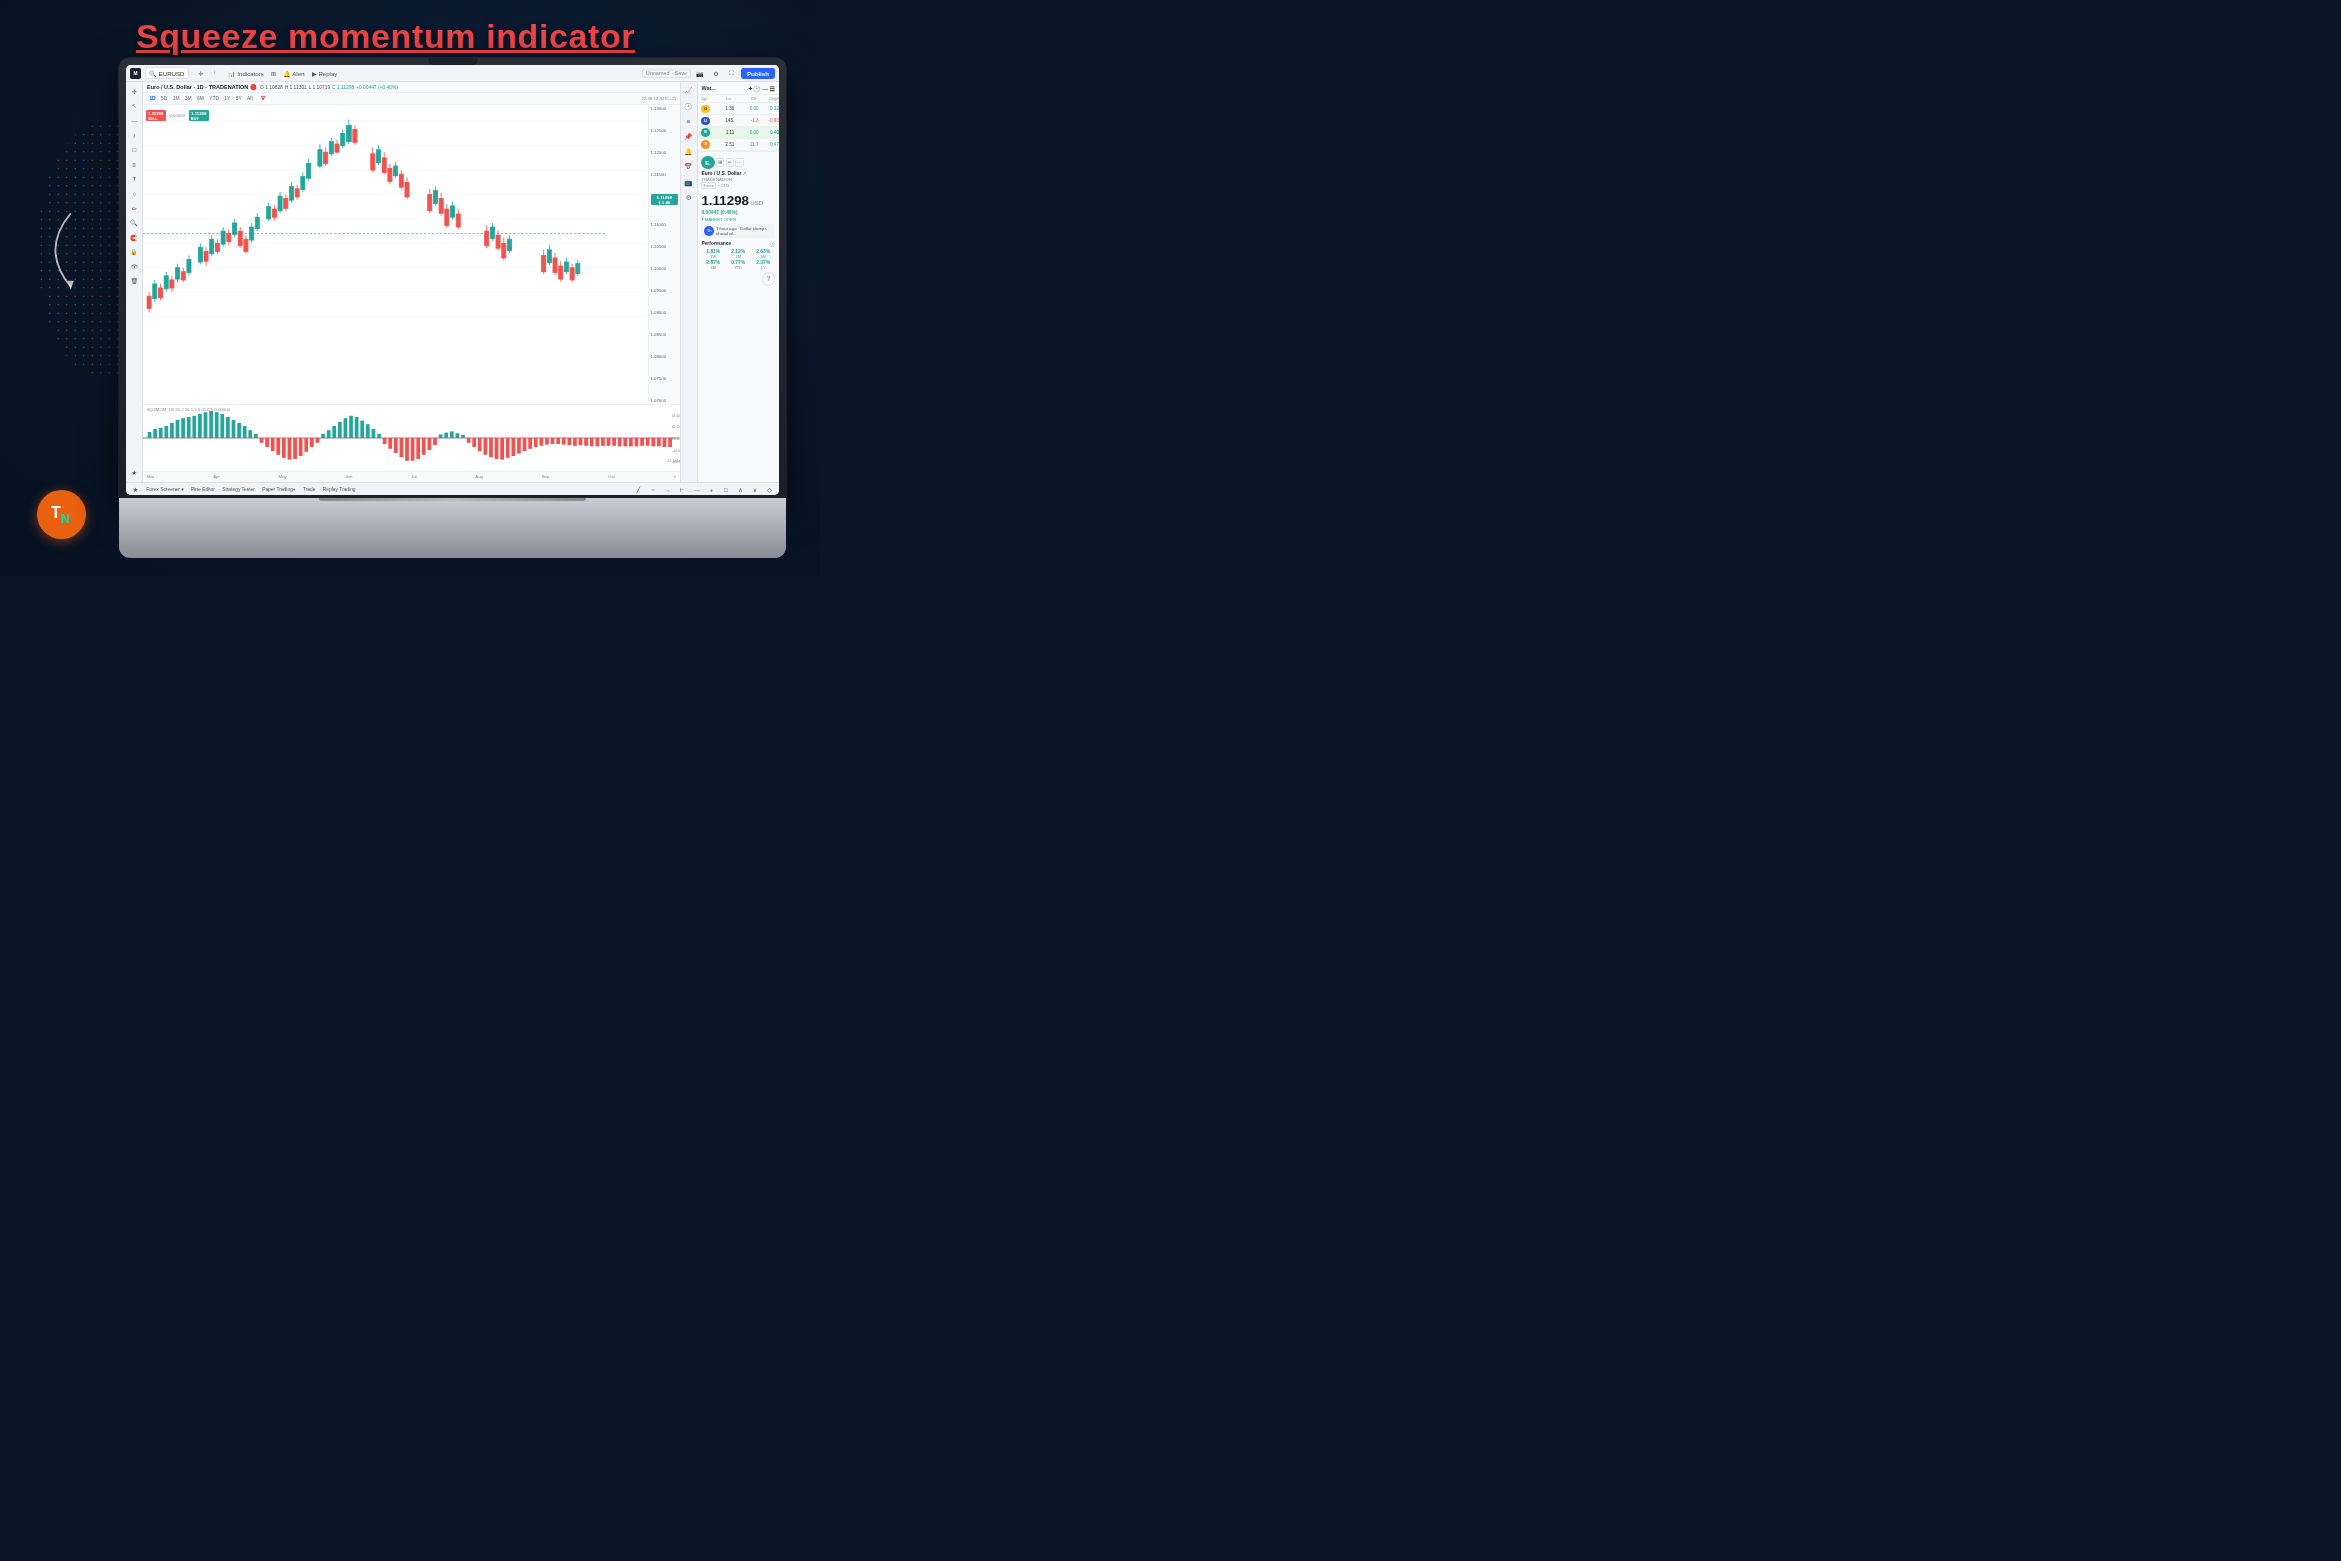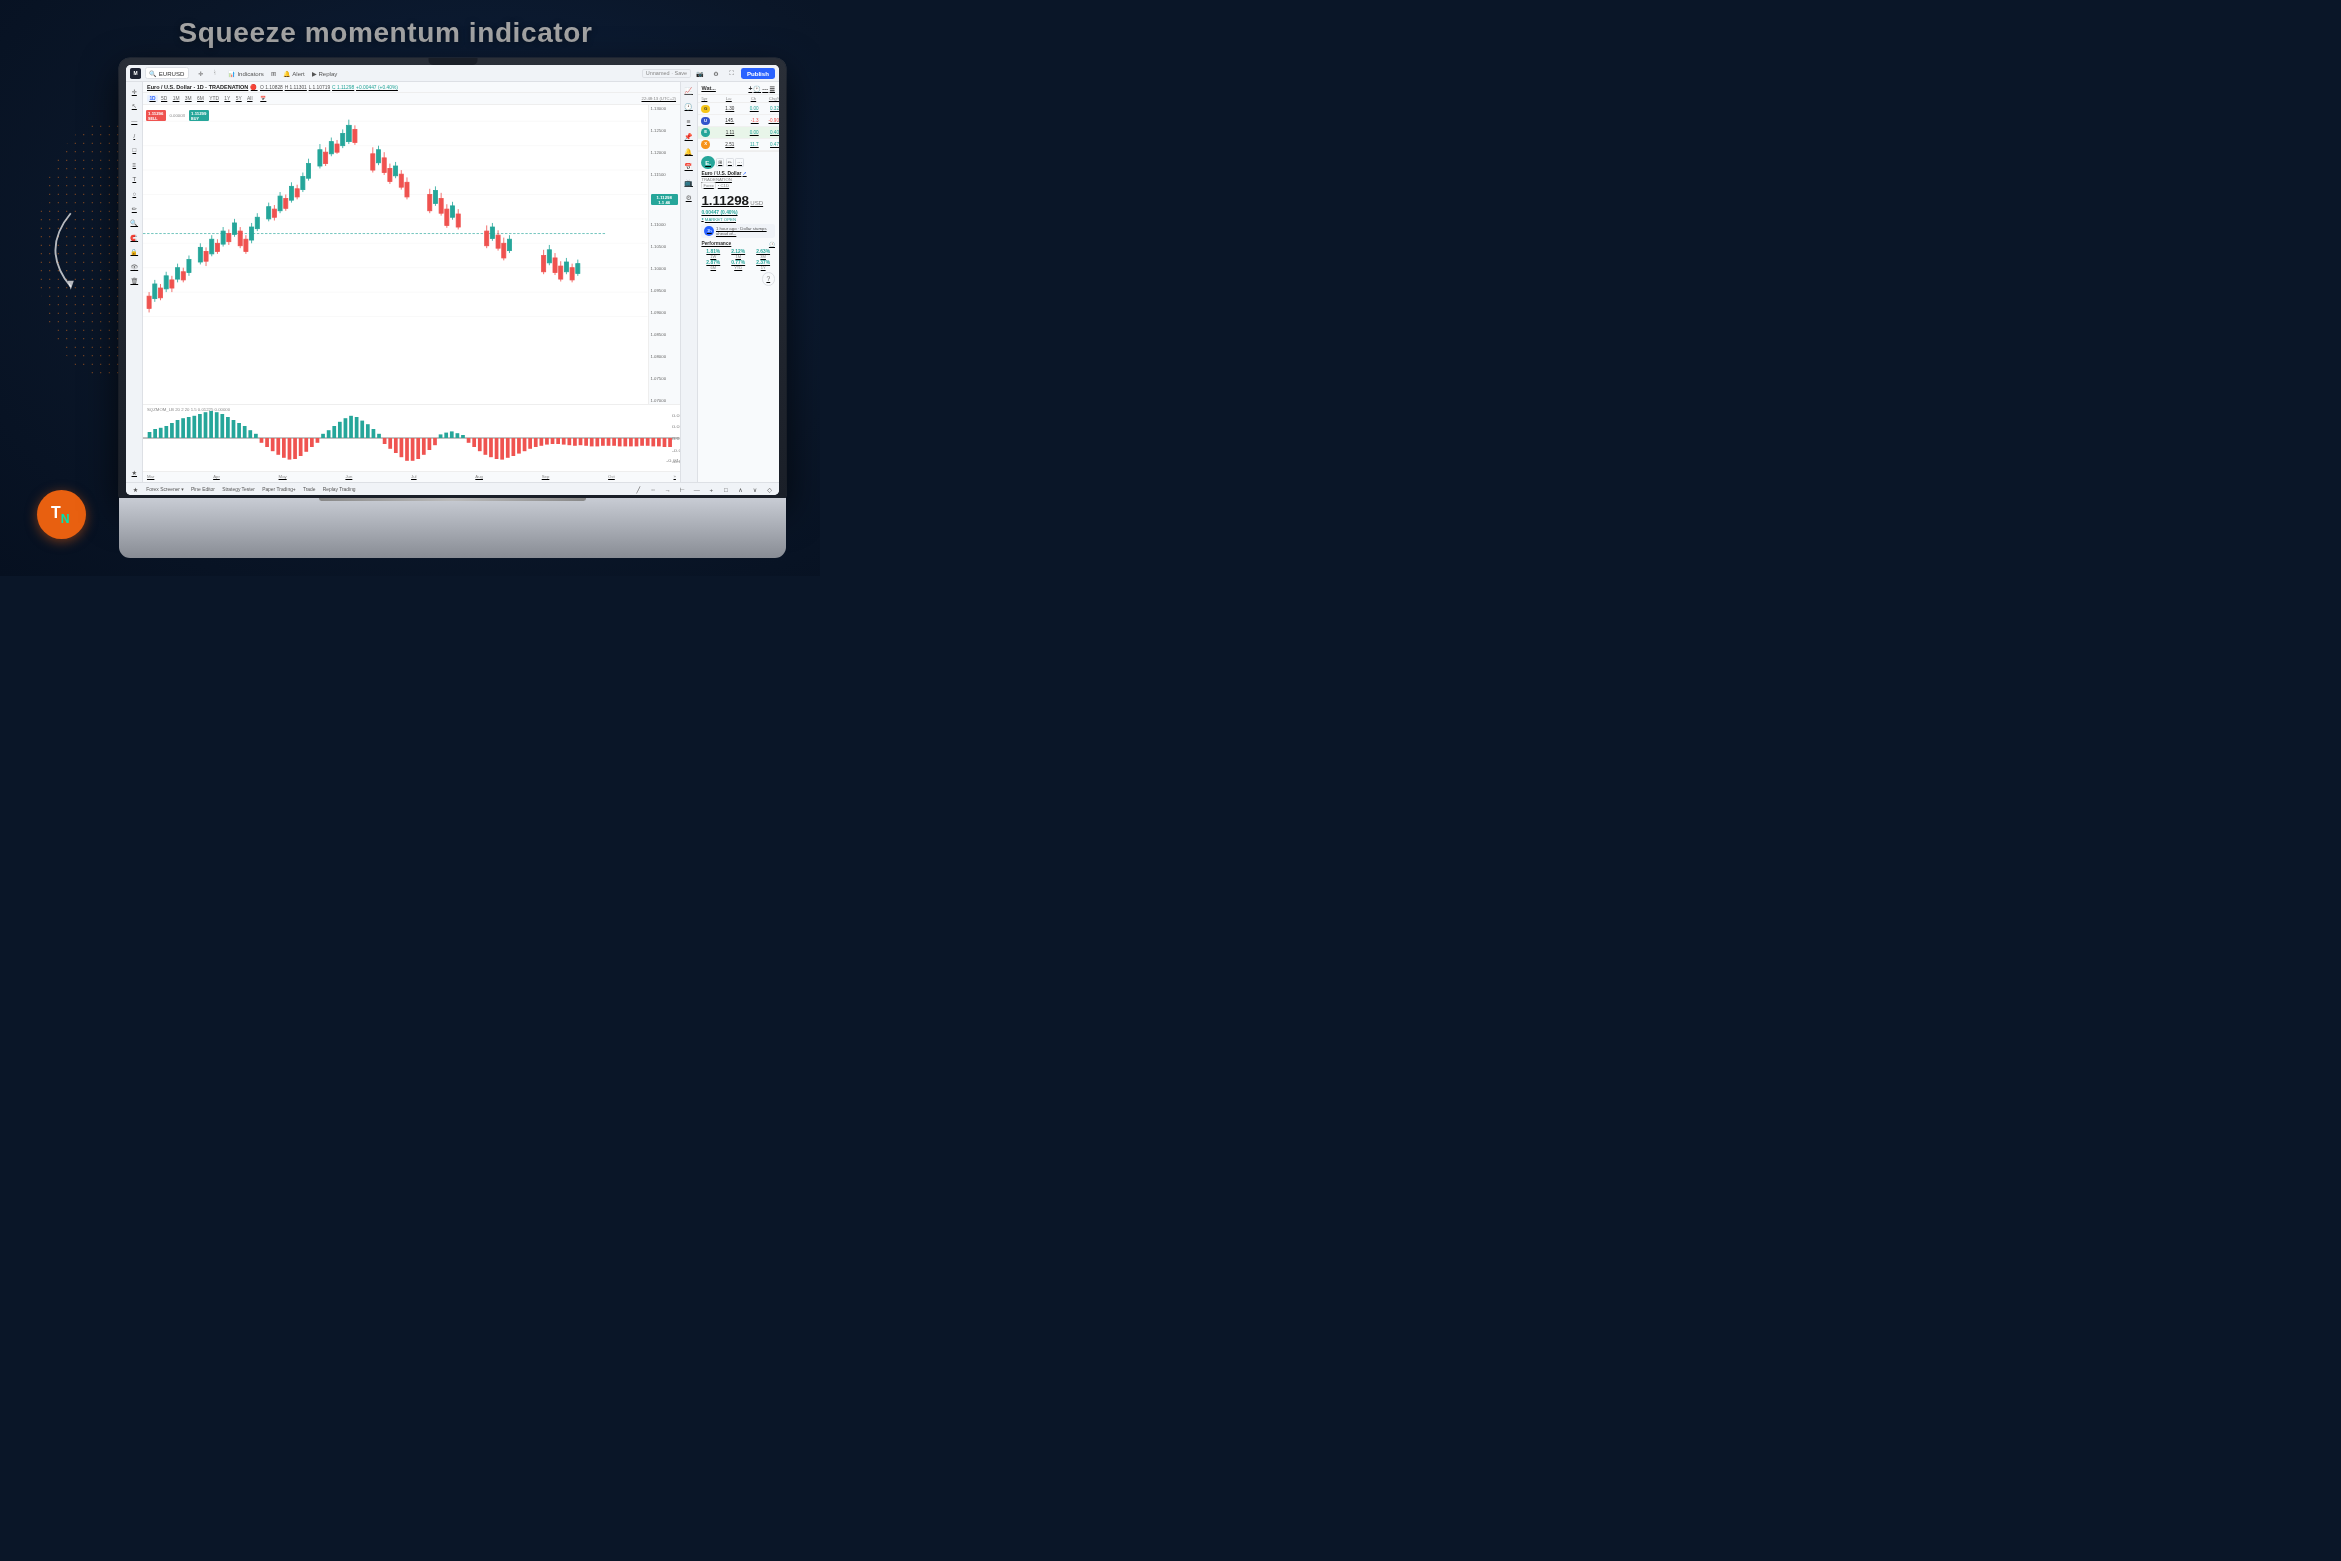--- a/index.html
+++ b/index.html
@@ -42,25 +42,26 @@
       height: 98px;
     }
 
     
     .page-title {
       position: absolute;
       top: 17px;
       left: 0;
       right: 49px;
       text-align: center;
-      color: #a3a3a3;
-      font-size: 28px;
+      color: #ef4444;
+      font-size: 34px;
       font-weight: 900;
       letter-spacing: 0.6px;
       text-shadow: 0 1.2px 6.1px rgba(0,0,0,0.4);
+      text-decoration: underline;
     }
 
     
     .side-text {
       position: absolute;
       right: 11px;
       top: 50%;
       transform: translateY(-50%) rotate(90deg);
       color: #c8d8e8;
       font-size: 8px;
@@ -231,21 +232,20 @@
       padding: 1.8px 6.1px;
       border-radius: 2.4px;
       border: none;
     }
 
     
     .tv-main {
       display: flex;
       flex: 1;
       overflow: hidden;
-      text-decoration: underline;
     }
 
     
     .tv-left-toolbar {
       width: 17px;
       background: #f0f3f7;
       border-right: 0.6px solid #dde0e5;
       display: flex;
       flex-direction: column;
       align-items: center;

